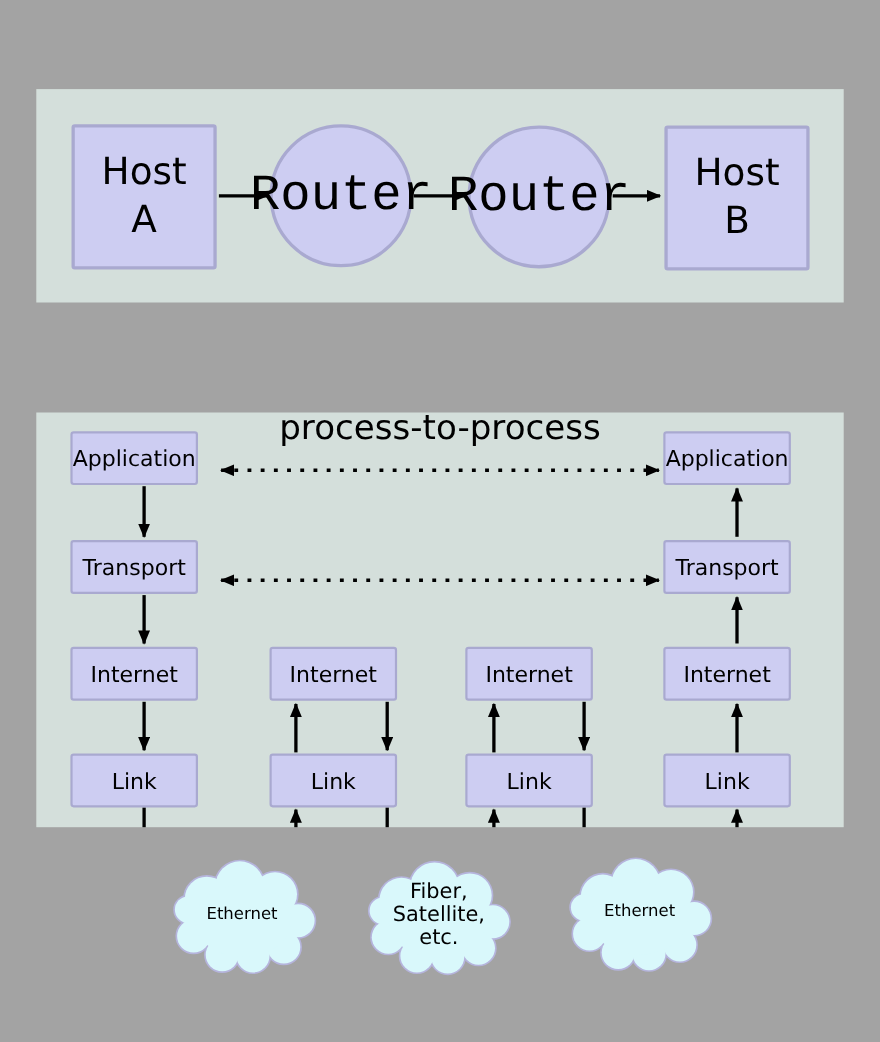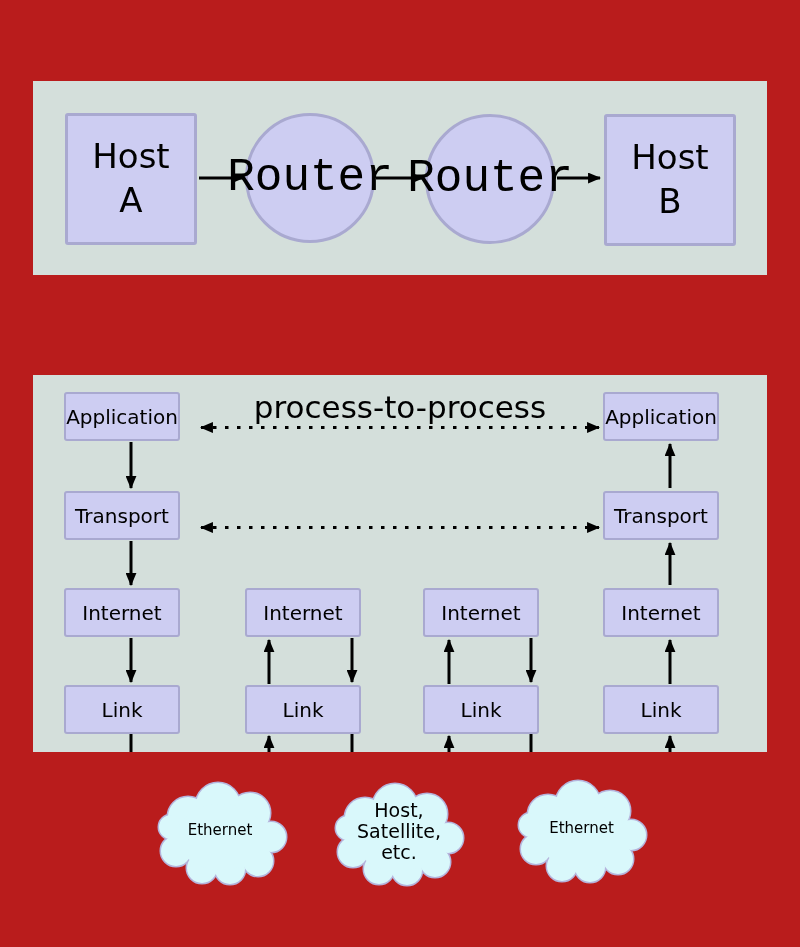--- a/index.html
+++ b/index.html
@@ -1,17 +1,17 @@
 <!DOCTYPE html>
 <html><head>
 <meta charset="utf-8">
 <style>
   html,body{margin:0;padding:0;background:#000;}
   #stage{
-    position:relative;width:800px;height:947px;background:#b91c1c;overflow:hidden;
+    position:relative;width:800px;height:947px;background:#a3a3a3;overflow:hidden;
     font-family:"DejaVu Sans","Liberation Sans",sans-serif;color:#000;
   }
   .panel{position:absolute;background:#d4dfdb;}
   #top-panel{left:33px;top:81px;width:734px;height:194px;}
   #stack-panel{left:33px;top:375px;width:734px;height:377px;}
   svg#overlay{position:absolute;left:0;top:0;pointer-events:none;}
   .node{
     position:absolute;display:flex;align-items:center;justify-content:center;
     background:#cdcdf2;border:3px solid #a9a9d0;box-sizing:border-box;
     text-align:center;border-radius:3px;
@@ -153,27 +153,27 @@
   <div class="node layer" style="left:603px;top:491px;">
     <span>Transport</span>
   </div>
   <div class="node layer" style="left:603px;top:588px;">
     <span>Internet</span>
   </div>
   <div class="node layer" style="left:603px;top:685px;">
     <span>Link</span>
   </div>
 
-  <div class="scope-label" style="top:389px;">process-to-process</div>
+  <div class="scope-label" style="top:371px;">process-to-process</div>
 
   <div class="cloud-label" style="left:158px;top:775px;width:124px;height:110px;">
     <span>Ethernet</span>
   </div>
   <div class="cloud-label" id="cloud-label-middle" style="left:335px;top:776px;width:128px;height:110px;">
-    <span class="pre">Host,
+    <span class="pre">Fiber,
 Satellite,
 etc.</span>
   </div>
   <div class="cloud-label" style="left:518px;top:773px;width:127px;height:110px;">
     <span>Ethernet</span>
   </div>
 
 </div>
 
 </body></html>

